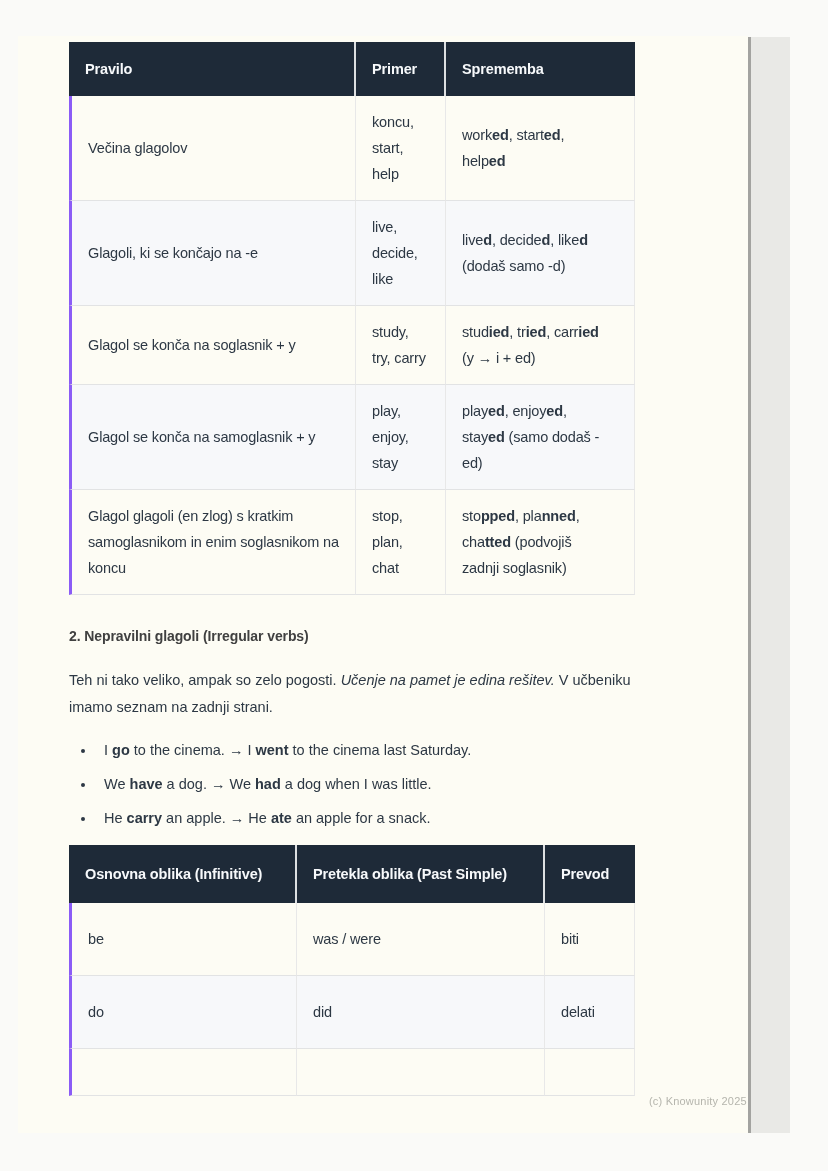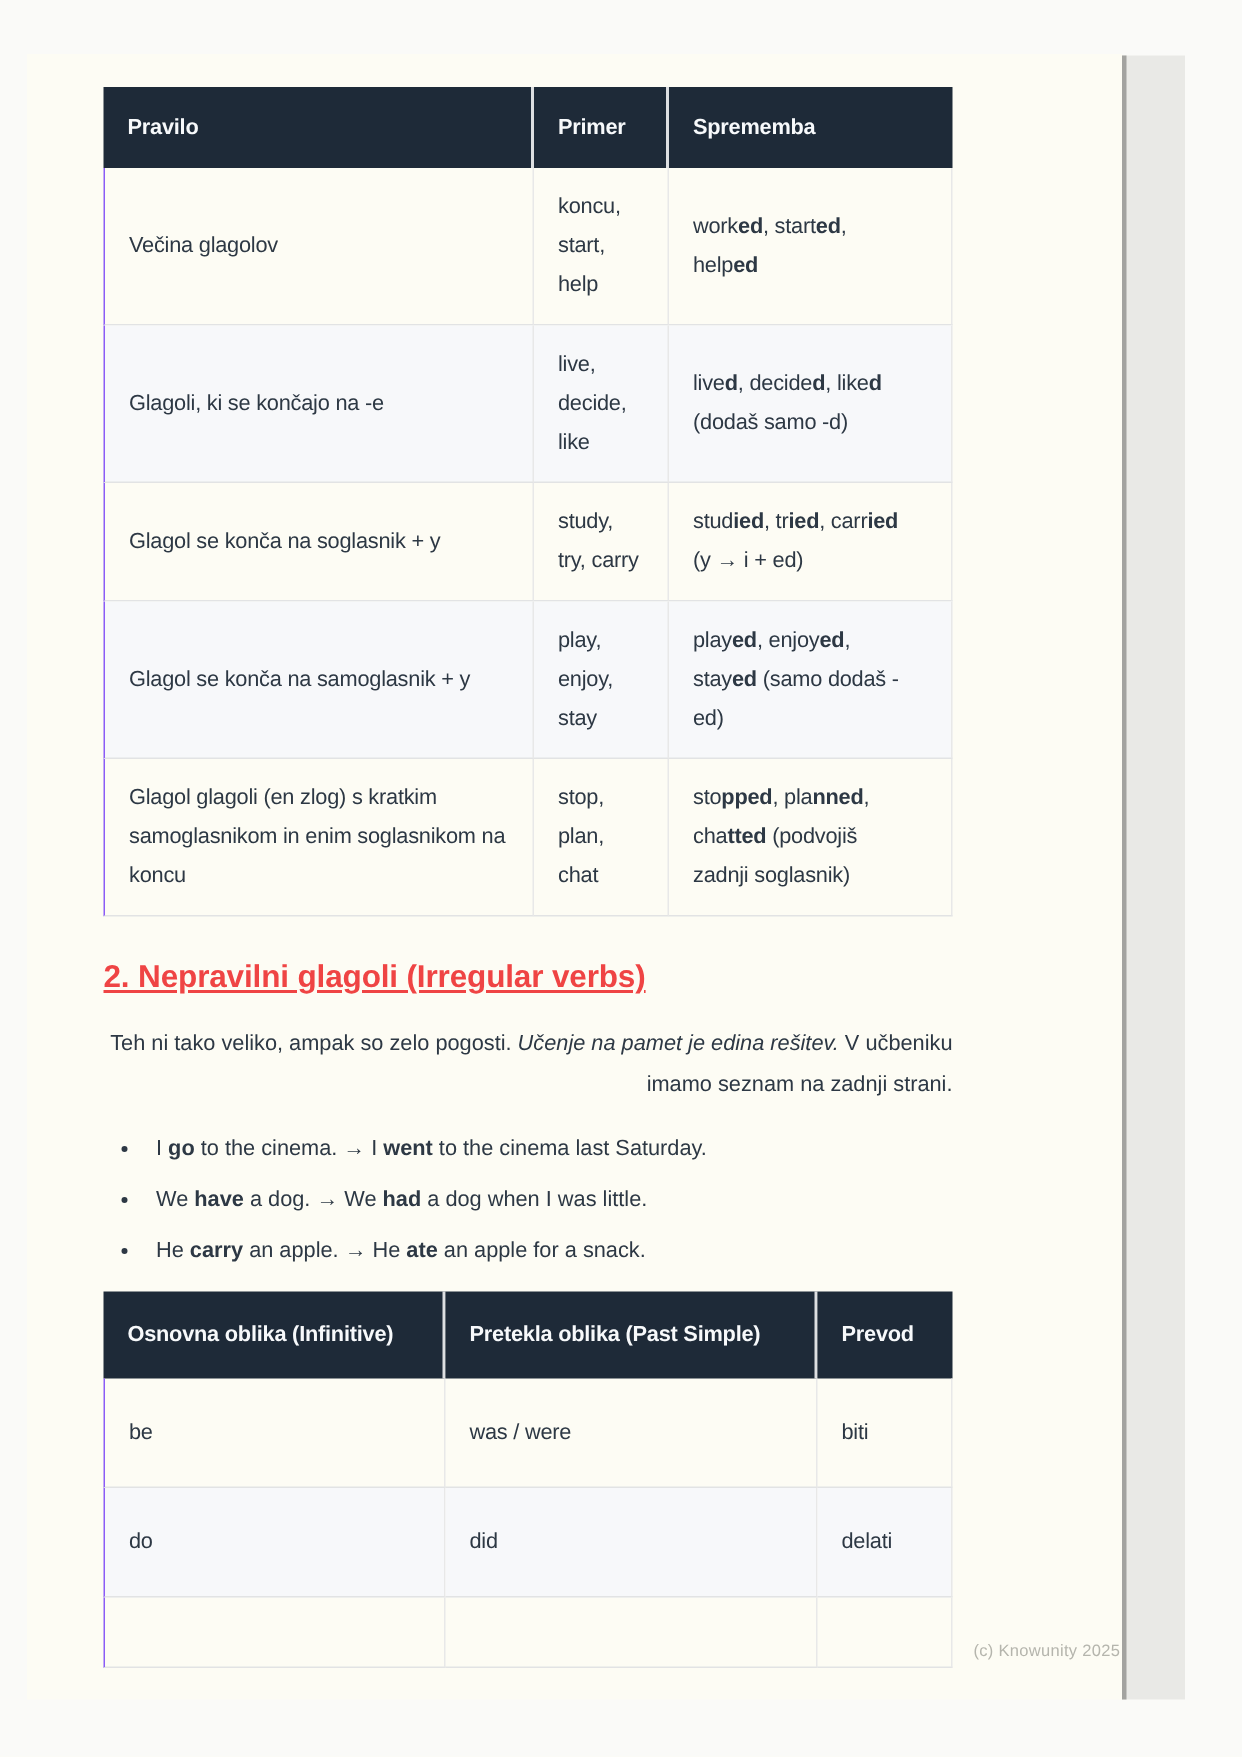--- a/index.html
+++ b/index.html
@@ -10,52 +10,52 @@
     color:#2d3844;
   }
   .page{
     position:absolute;left:18px;top:36px;width:730px;height:1097px;
     background:#fdfcf4;overflow:hidden;
   }
   .scroll-strip{
     position:absolute;left:748px;top:37px;width:42px;height:1096px;
     background:#e9e9e6;border-left:3px solid #a3a3a0;box-sizing:border-box;
   }
-  .content{position:absolute;left:51px;top:22px;width:566px;}
+  .content{position:absolute;left:51px;top:6px;width:566px;}
   .watermark{
     position:absolute;left:649px;top:1095px;width:160px;
     font-size:11px;color:#b5b5ad;z-index:5;letter-spacing:0.2px;
   }
   table{border-collapse:separate;border-spacing:0;table-layout:fixed;width:566px;
     font-size:14.5px;letter-spacing:-0.15px;line-height:26px;border-radius:3px;}
   th{
     background:#1e2a38;color:#f7f9fb;text-align:left;font-weight:700;
     padding:16px;vertical-align:middle;box-sizing:border-box;
     border-right:2px solid rgba(255,255,255,0.85);
   }
   th:last-child{border-right:none;}
   .t1 th{line-height:22px;}
   .t2 th{line-height:26px;}
   td{
     border-bottom:1px solid #e2e3e4;border-right:1px solid #e8e8e8;
     vertical-align:middle;box-sizing:border-box;padding:13px 16px;
   }
-  td:first-child{border-left:1px solid #8b5cf6;margin-left:16px;}
+  td:first-child{border-left:3px solid #8b5cf6;margin-left:16px;}
   tr.alt td{background:#f7f8fa;}
   .t1 td.c1{padding-right:8px;}
   .t1 td.c3 .rich{display:block;max-width:148px;}
   .t2 td{padding:23px 16px;}
   tr.sliver td{height:40px;}
   .b{font-weight:700;}
   .i{font-style:italic;}
   h2{
-    font-size:21px;font-weight:700;color:#ef4444;
-    margin:28px 0 0 0;line-height:26px;letter-spacing:-0.1px;text-decoration:underline;
+    font-size:14px;font-weight:700;color:#404040;
+    margin:28px 0 0 0;line-height:26px;letter-spacing:-0.1px;
   }
-  p.body{font-size:14.5px;line-height:27px;margin:18px 0 0 0;text-align:right;}
+  p.body{font-size:14.5px;line-height:27px;margin:18px 0 0 0;}
   ul.examples{margin:16px 0 14px 0;padding-left:27px;font-size:14.5px;}
   ul.examples li{margin:8px 0;padding-left:8px;line-height:26px;}
   p.outro{font-size:14.5px;line-height:27px;margin:14px 0 22px 0;}
   .t2{margin-top:0;border-radius:18px;}
 </style>
 </head>
 <body>
 
 <div class="page">
   <div class="content">

